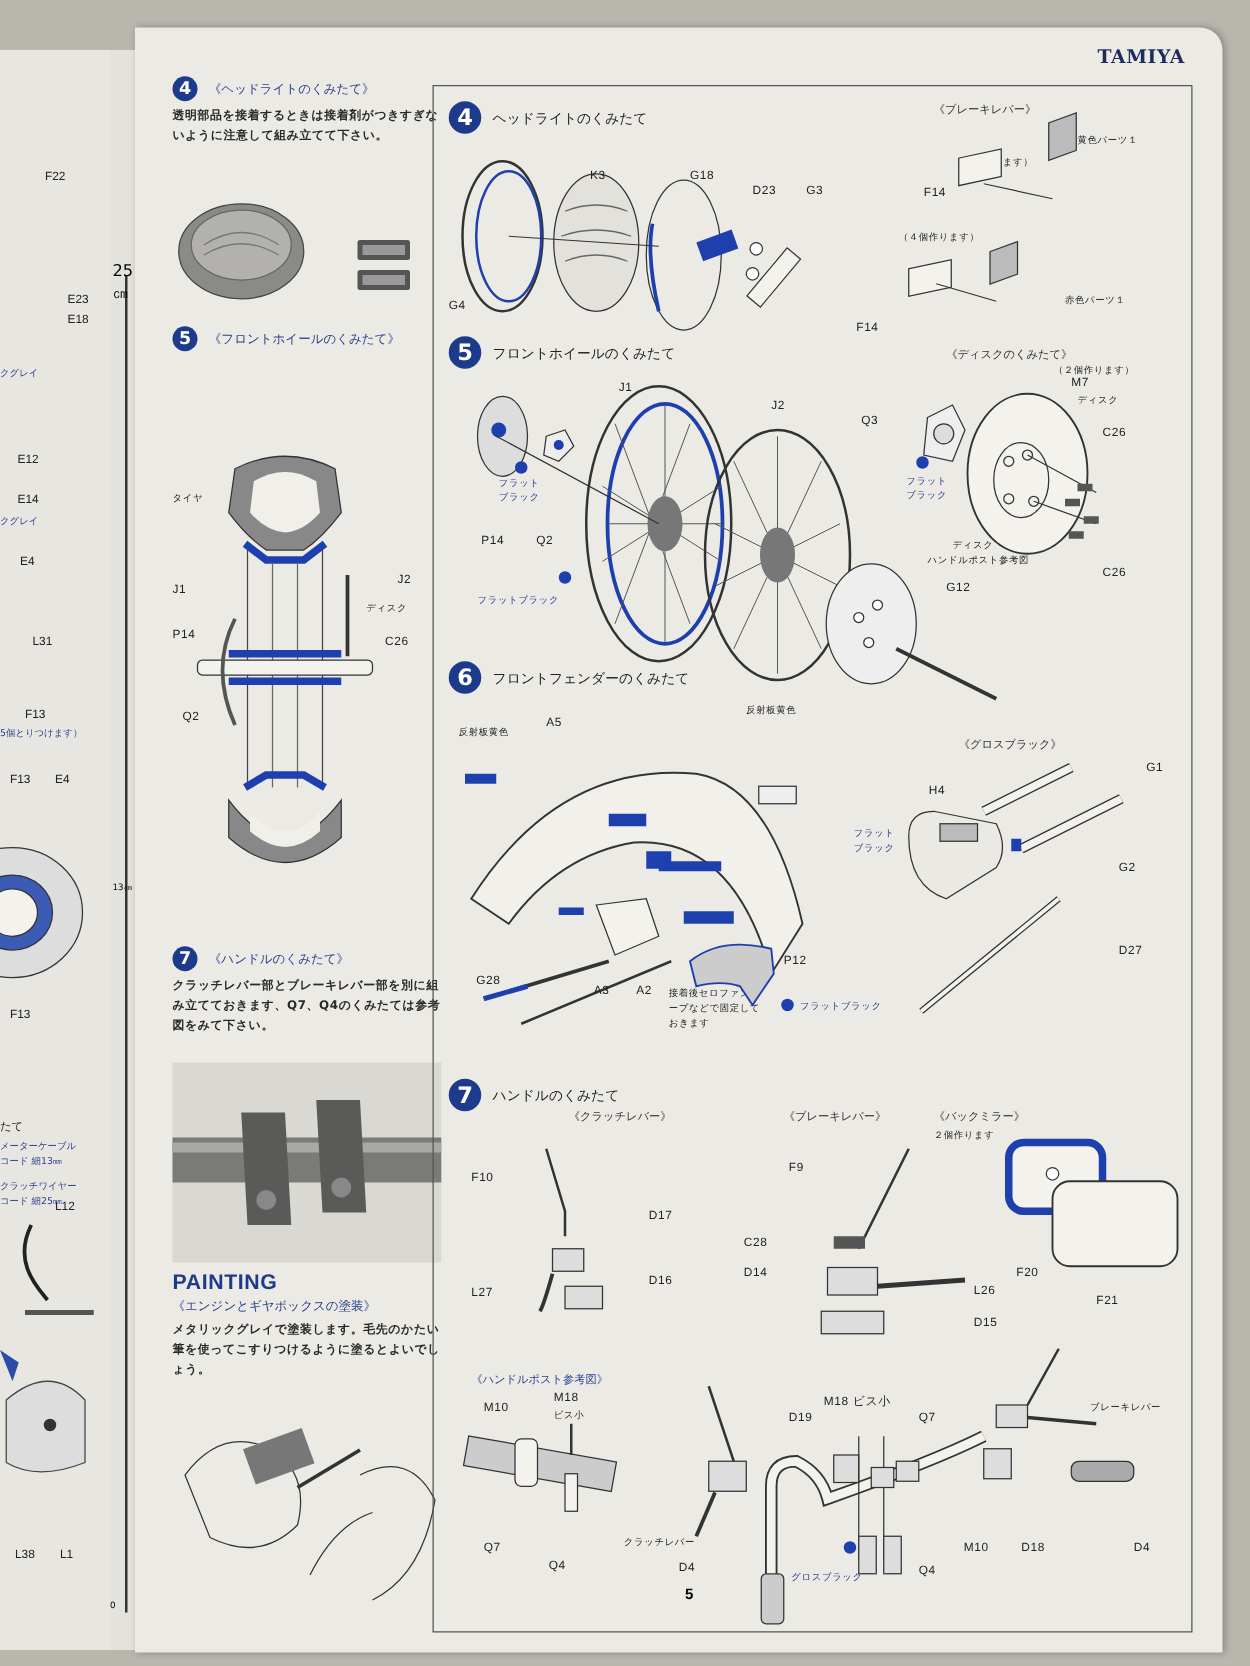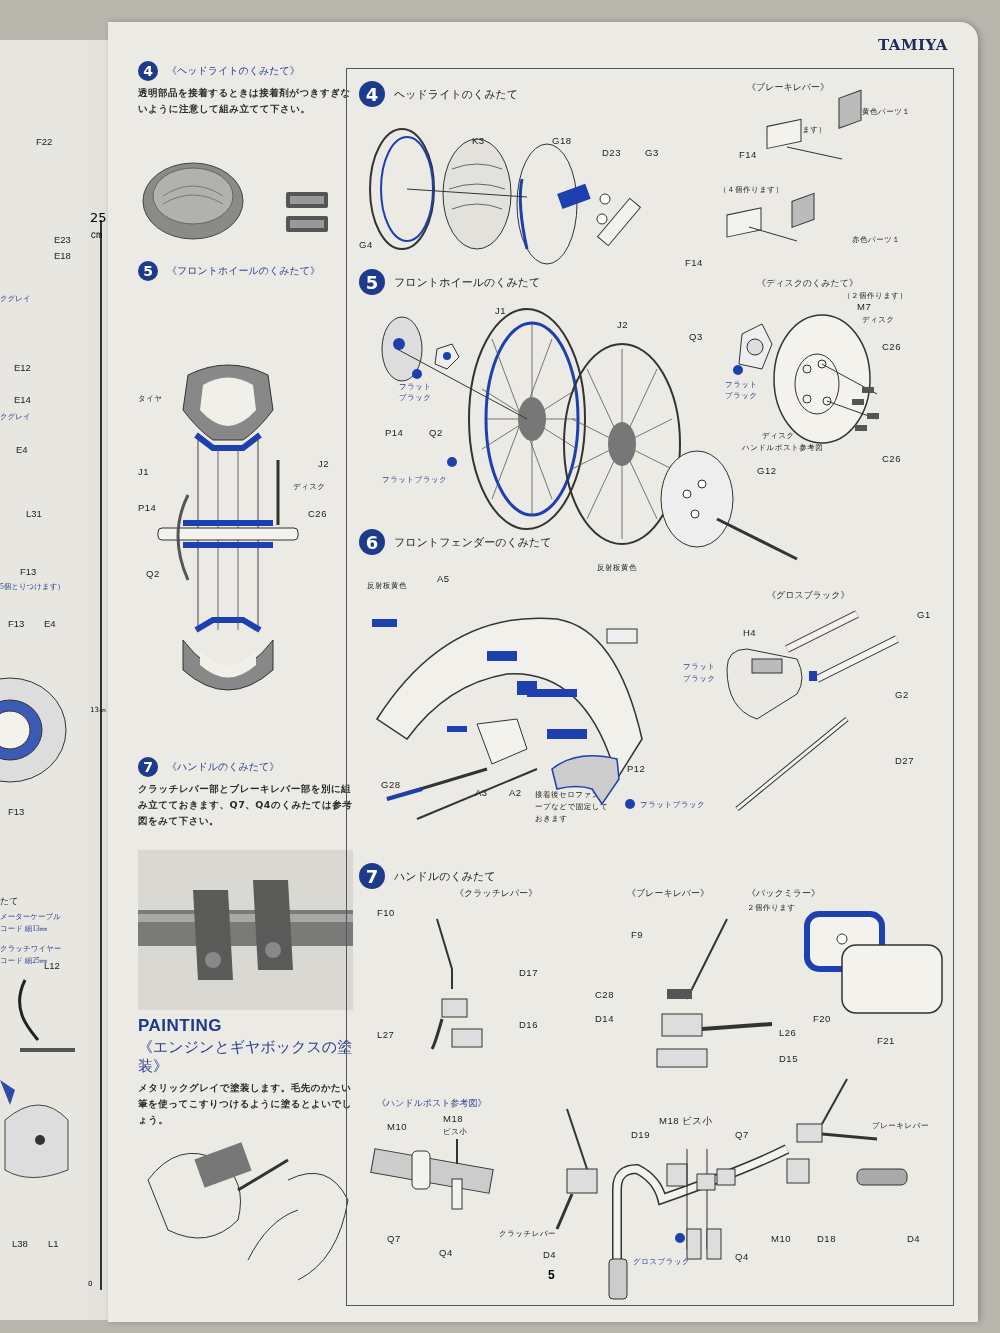--- a/index.html
+++ b/index.html
@@ -48,41 +48,41 @@
   }
   .sec-title.dark { color: #222; font-size: 11px; }
   .body-text {
     font-size: 9.5px; line-height: 16px; color: #2a2a2a; margin-top: 4px;
     font-weight: bold; letter-spacing: 0.5px;
   }
   .painting-head {
     font-family: "Liberation Sans", sans-serif; font-weight: 900;
     color: #1e3a8a; font-size: 17px; letter-spacing: 0.5px;
   }
-  .sub-title { color: #2a3f8f; font-size: 15px; margin-top: 2px; }
+  .sub-title { color: #2a3f8f; font-size: 10px; margin-top: 2px; }
   .label {
     position: absolute; font-size: 9.5px; color: #222;
     font-family: "Liberation Sans", sans-serif; letter-spacing: 0.5px;
   }
   .label.jp { font-size: 7.5px; }
   .label.blue { color: #2a3f8f; font-size: 7.5px; }
   .sub-head {
     position: absolute; font-size: 9px; color: #333;
   }
   .paint-dot {
     position: absolute; width: 10px; height: 10px; border-radius: 50%;
     background: #1e40af;
   }
   svg { position: absolute; overflow: visible; }
   .pg-num {
     position: absolute; left: 440px; bottom: 40px; font-size: 12px; font-weight: bold;
     font-family: "Liberation Sans", sans-serif;
   }
   .left-lbl { position: absolute; font-size: 9.5px; color: #222; font-family: "Liberation Sans", sans-serif; }
-  .left-jp { position: absolute; font-size: 7.5px; color: #2a3f8f; font-family: Liberation Serif, serif; }
+  .left-jp { position: absolute; font-size: 7.5px; color: #2a3f8f; }
 </style>
 </head>
 <body>
 
 <div class="page-left">
   <span class="left-lbl" style="left:36px;top:96px">F22</span>
   <span class="left-lbl" style="left:54px;top:194px">E23</span>
   <span class="left-lbl" style="left:54px;top:210px">E18</span>
   <span class="left-jp" style="left:0px;top:254px">クグレイ</span>
   <span class="left-lbl" style="left:14px;top:322px">E12</span>
@@ -372,21 +372,21 @@
       <rect x="45" y="50" width="30" height="14" fill="#bbb" stroke="#333"></rect>
       <line x1="30" y1="200" x2="140" y2="110" stroke="#333" stroke-width="5"></line>
       <line x1="30" y1="200" x2="140" y2="110" stroke="#f3f2ec" stroke-width="3"></line>
     </svg>
 
     <div style="position:absolute;left:12px;top:794px">
       <span class="num-badge big">7</span>
       <span class="sec-title dark">ハンドルのくみたて</span>
     </div>
     <span class="sub-head" style="left:108px;top:818px">《クラッチレバー》</span>
-    <span class="label" style="left:30px;top:838px">F10</span>
+    <span class="label" style="left:30px;top:868px">F10</span>
     <span class="label" style="left:172px;top:898px">D17</span>
     <span class="label" style="left:172px;top:950px">D16</span>
     <span class="label" style="left:30px;top:960px">L27</span>
     <svg style="left:70px;top:840px" width="110" height="150">
       <path d="M20 10 L35 60 L35 80" stroke="#333" stroke-width="2" fill="none"></path>
       <rect x="25" y="90" width="25" height="18" fill="#ddd" stroke="#333"></rect>
       <path d="M25 110 Q18 135 15 140" stroke="#333" stroke-width="3" fill="none"></path>
       <rect x="35" y="120" width="30" height="18" fill="#ddd" stroke="#333"></rect>
     </svg>
 

